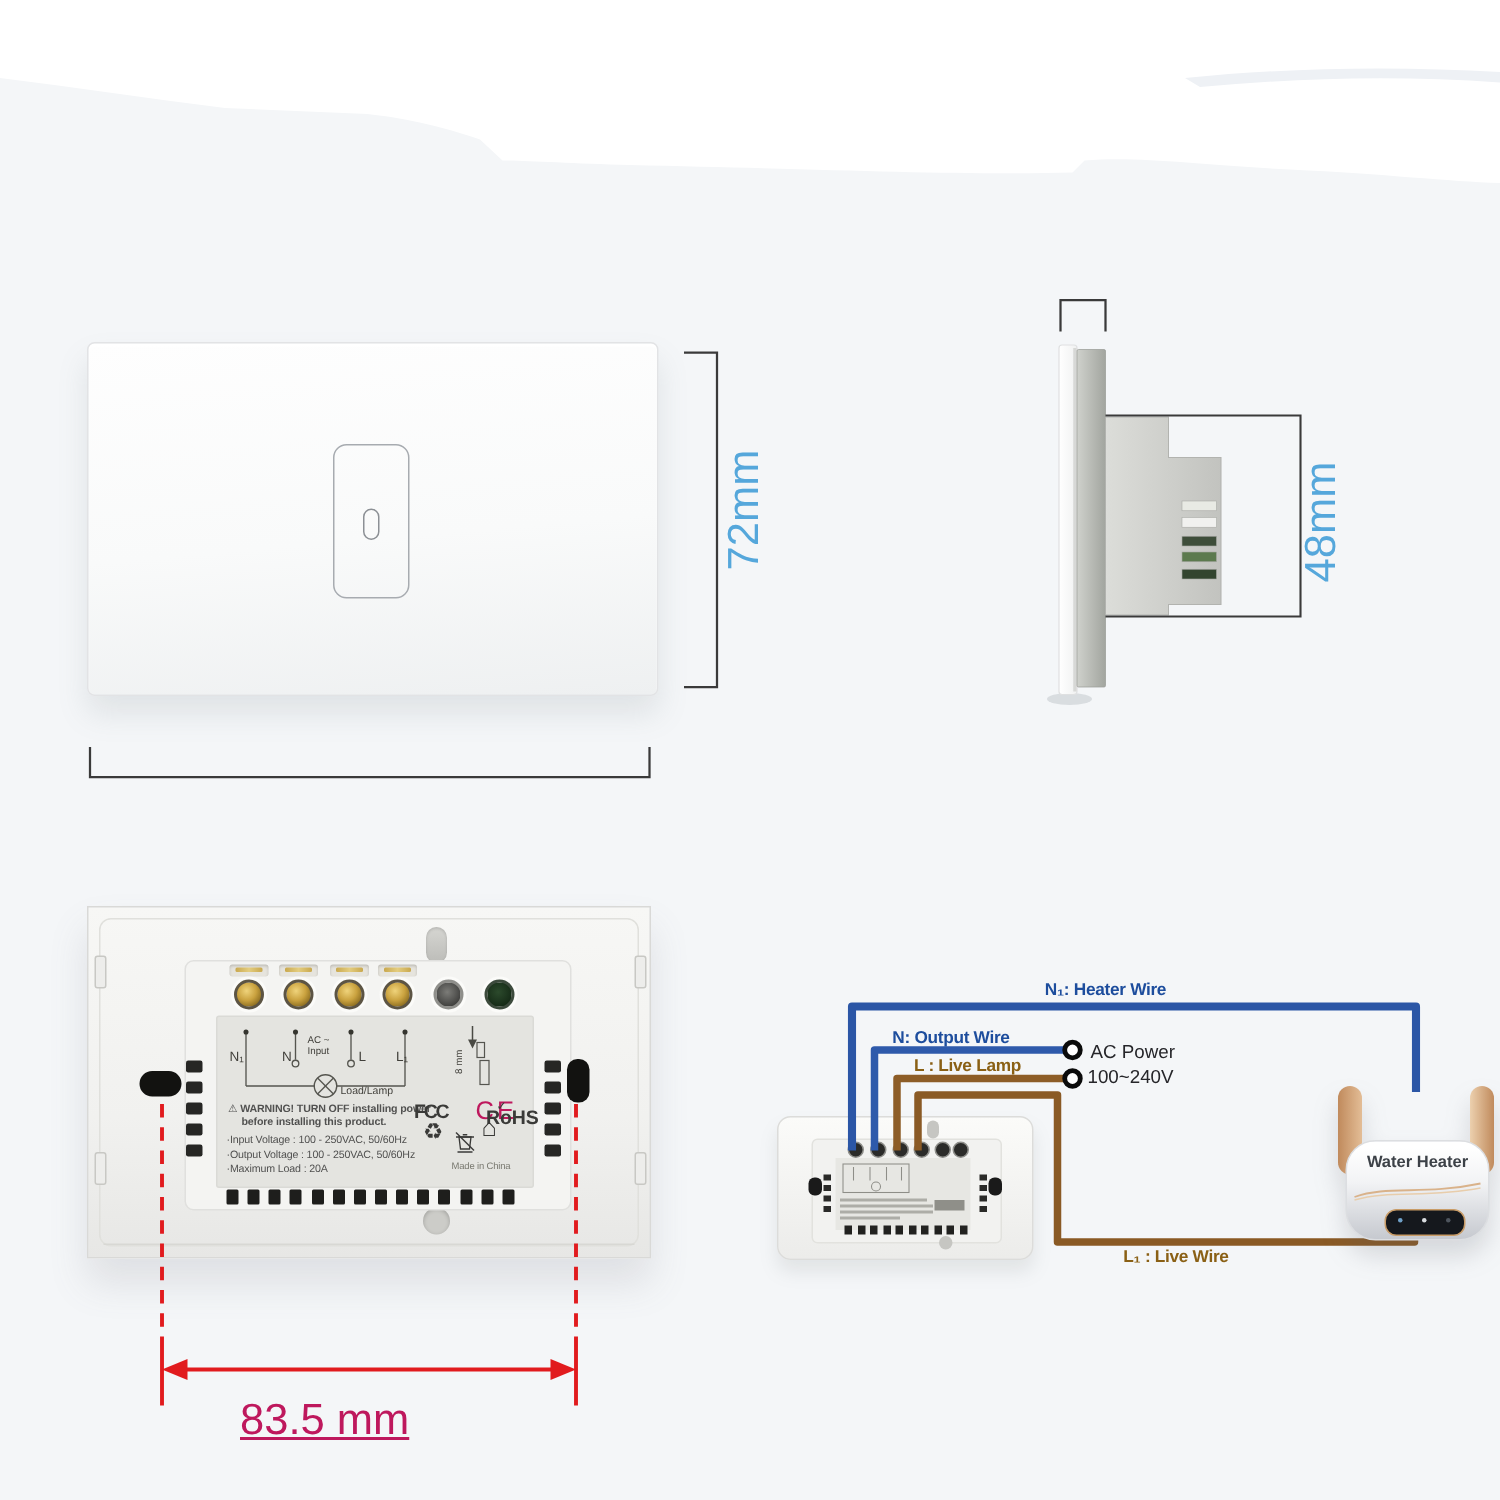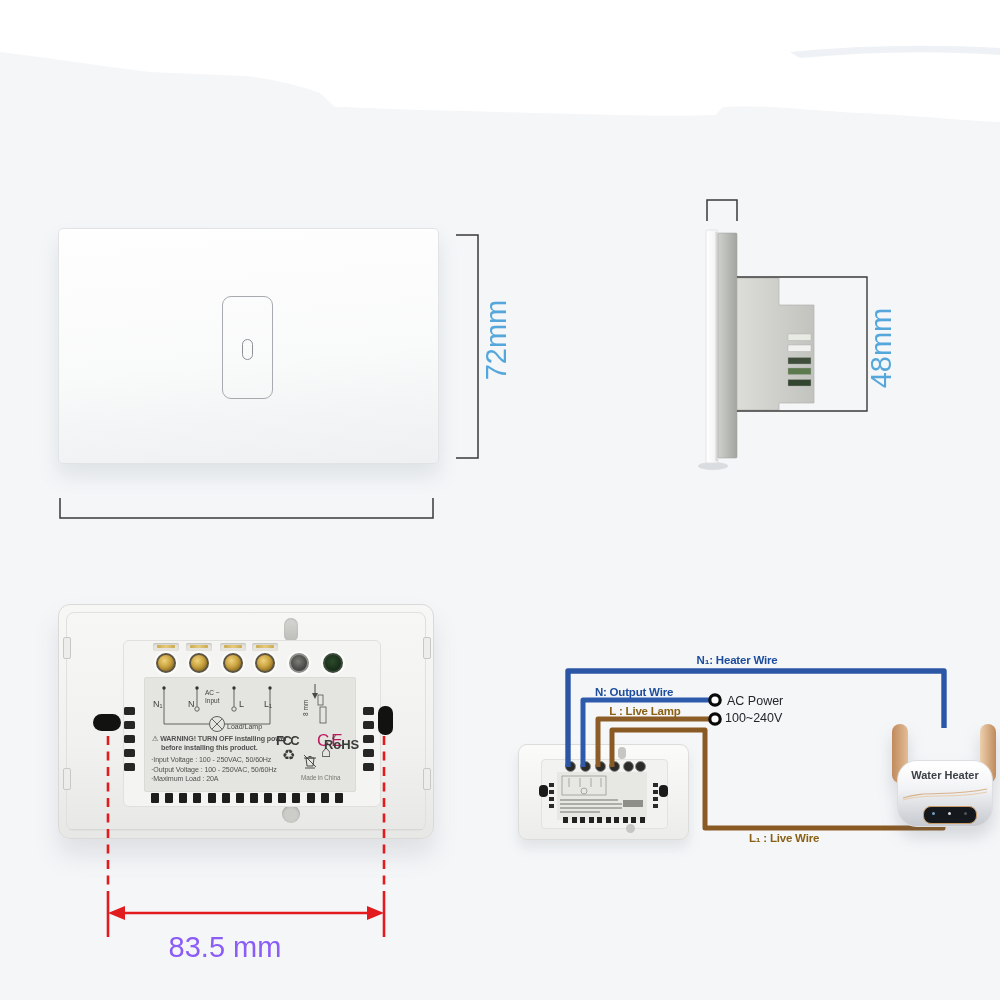--- a/index.html
+++ b/index.html
@@ -13,41 +13,41 @@
   .navy{color:#1d4d9d;}
   .brown{color:#8a6015;}
   .plain-label{font-size:12.5px;color:#26262a;z-index:4;}
   
   .front-panel{left:58px;top:228px;width:379px;height:234px;border-radius:5px;z-index:1;
     background:linear-gradient(175deg,#fefefe 0%,#f9fafa 55%,#eef0f1 100%);
     border:1px solid #e2e3e5;box-shadow:0 12px 20px rgba(120,128,136,.16), inset 0 2px 1px #ffffff;}
   .touch-button{left:163px;top:67px;width:49px;height:101px;border:1px solid #a7abb0;border-radius:9px;}
   .touch-dot{left:19px;top:42px;width:9px;height:19px;border:1.5px solid #8c9095;border-radius:6px;}
   
-  .back-panel{left:58px;top:604px;width:374px;height:233px;border-radius:12px;z-index:1;
+  .back-panel{left:58px;top:604px;width:374px;height:233px;border-radius:0;z-index:1;
     background:linear-gradient(180deg,#f7f7f5 0%,#f1f1ef 60%,#e7e7e5 100%);
     border:1px solid #d9d9d7;box-shadow:0 16px 24px rgba(110,115,122,.16);}
   .back-frame{left:7px;top:7px;right:7px;bottom:7px;border:1px solid #e0e0dc;border-radius:8px;}
   .back-module{left:64px;top:35px;width:256px;height:165px;background:#f4f4f2;border:1px solid #e0e0de;border-radius:6px;}
   .screw-cap-top{left:225px;top:13px;width:14px;height:24px;border-radius:7px;background:linear-gradient(180deg,#d6d6d2,#bcbcb8);box-shadow:inset 0 1px 2px rgba(0,0,0,.15);}
   .screw-hole-bottom{left:223px;top:200px;width:18px;height:18px;border-radius:50%;background:#ccccc8;box-shadow:inset 0 1px 3px rgba(0,0,0,.22);}
   .recess{width:26px;height:8px;top:38px;background:#e6e4dd;border-radius:2px;box-shadow:inset 0 1px 2px rgba(0,0,0,.18);}
   .recess i{display:block;margin:2px 4px;height:3px;background:linear-gradient(90deg,#c9a84e,#e4cd7f,#c9a84e);border-radius:1px;}
   .term{width:16px;height:16px;top:48px;border-radius:50%;}
   .term.brass{background:radial-gradient(circle at 40% 35%,#efd37b 0%,#caa23f 45%,#8a6b1f 80%);border:2px solid #5c5444;box-shadow:0 0 0 2px #fbfbf9;}
   .term.gray{background:radial-gradient(circle at 45% 40%,#7c7c78,#3f3f3d 75%);border:2px solid #8f8f8b;box-shadow:0 0 0 2px #fbfbf9;}
   .term.green{background:radial-gradient(circle at 45% 40%,#2c4a2c,#152a16 75%);border:2px solid #3c4a3c;box-shadow:0 0 0 2px #fbfbf9;}
   .sticker{left:85px;top:72px;width:210px;height:113px;background:#e4e4e0;border:1px solid #dadad6;border-radius:2px;}
   .stk-text{position:absolute;color:#515150;font-size:7.1px;line-height:8.6px;letter-spacing:-0.1px;white-space:nowrap;}
   .vent{width:11px;height:8px;background:#262624;border-radius:1.5px;position:absolute;}
   .latch{background:#121210;position:absolute;}
   .bottom-vents{left:92px;top:188px;width:192px;height:10px;display:flex;justify-content:space-between;}
   .bottom-vents i{width:8px;height:10px;background:#1e1e1c;border-radius:1px;}
   .side-tab{width:6px;height:20px;background:#ededeb;border:1px solid #c8c8c4;border-radius:2px;position:absolute;}
-  .red-label{color:#8b5cf6;font-size:29px;text-align:center;z-index:4;}
+  .red-label{color:#be185d;font-size:29px;text-align:left;z-index:4;text-decoration:underline;}
   
   .mini-switch{left:518px;top:744px;width:169px;height:94px;border-radius:9px;z-index:1;
     background:linear-gradient(180deg,#fbfbf9,#ececea);border:1px solid #dcdcda;box-shadow:0 8px 12px rgba(120,125,130,.15);}
   .mini-module{left:22px;top:14px;width:125px;height:68px;background:#f2f2f0;border:1px solid #e2e2de;border-radius:4px;}
   .mini-sticker{left:38px;top:27px;width:90px;height:48px;background:#e7e7e3;}
   .mini-term{width:9px;height:9px;border-radius:50%;background:#2b2b29;border:1px solid #8f8f8b;top:16px;position:absolute;}
   .mini-bar{position:absolute;height:1.6px;background:#adada7;}
   .mini-latch{width:9px;height:12px;background:#1a1a1a;border-radius:4px;position:absolute;top:40px;}
   .mini-vent{width:5px;height:4px;background:#2a2a28;position:absolute;}
   .mini-bottom-vents{left:44px;top:72px;width:82px;display:flex;justify-content:space-between;position:absolute;}

